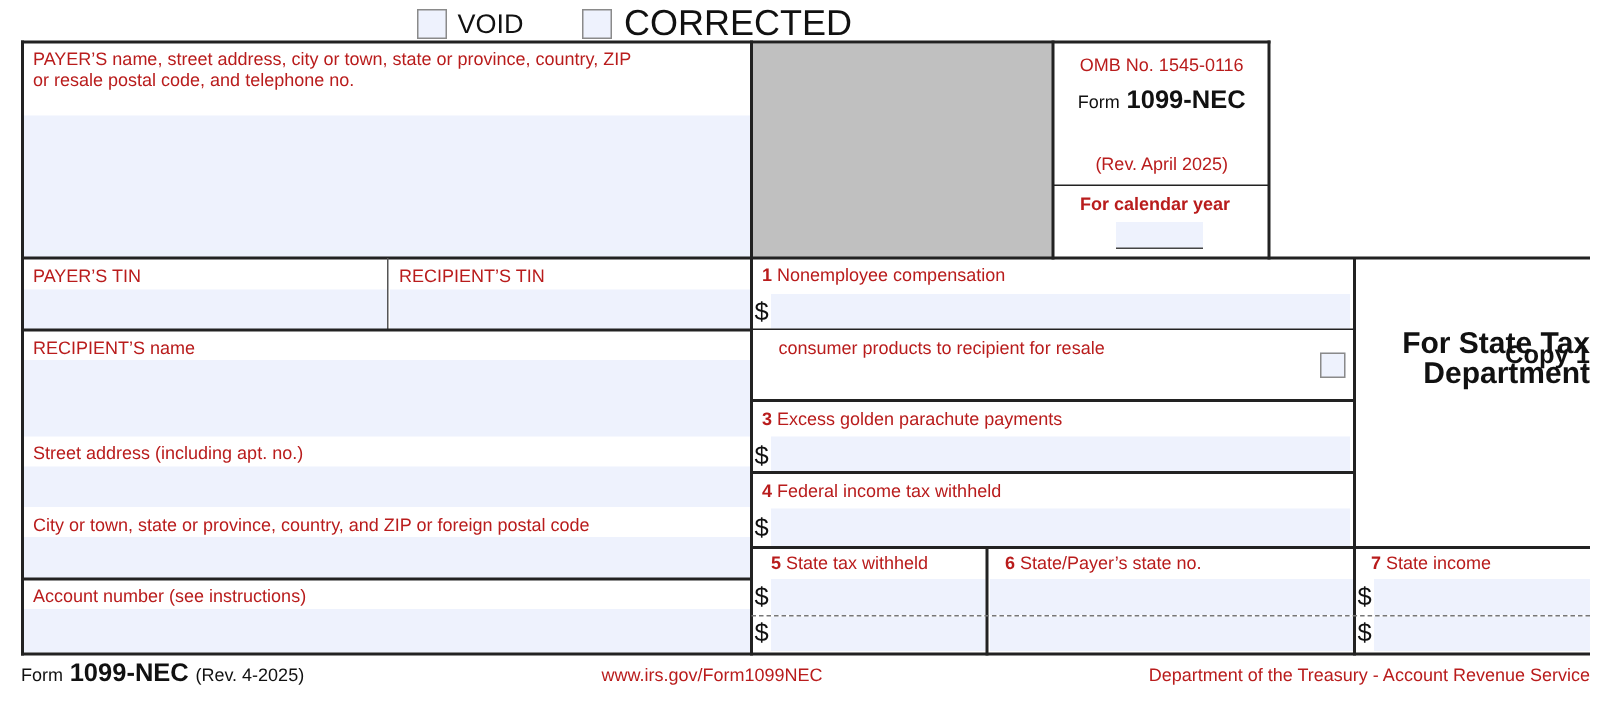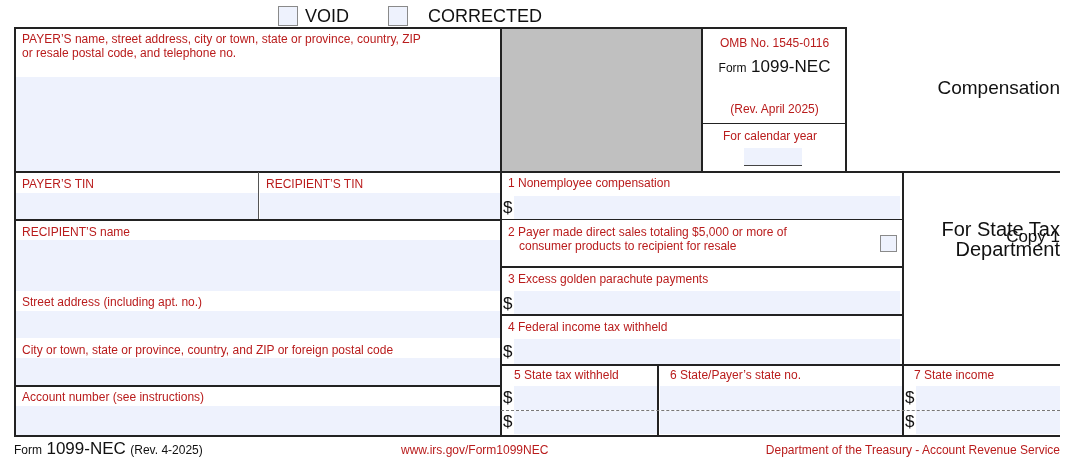--- a/index.html
+++ b/index.html
@@ -7,51 +7,50 @@
   body { font-family: "Liberation Sans", sans-serif; color: #111; position: relative; }
   .abs { position: absolute; }
   .lbl { font-size: 12px; line-height: 14px; color: #b91c1c; }
   .fill { background: #eef2fd; }
   .hline { position: absolute; height: 2px; background: #222; }
   .vline { position: absolute; width: 2px; background: #222; }
   .vthin { position: absolute; width: 1px; background: #555; }
   .dash { position: absolute; height: 0; border-top: 1px dashed #777; }
   .cb { position: absolute; width: 18px; height: 18px; border: 1px solid #8a8a8a; background: #eef2fd; }
   .dollar { position: absolute; font-size: 17px; line-height: 18px; color: #111; }
-  .bold { font-weight: normal; }
+  .bold { font-weight: bold; }
   .right { text-align: right; }
   .center { text-align: center; }
 </style>
 </head>
 <body>
 
 <div class="cb" style="left:278px;top:6px;width:20px;height:20px;"></div>
 <div class="abs" style="left:305px;top:5px;font-size:18px;line-height:22px;">VOID</div>
 <div class="cb" style="left:388px;top:6px;width:20px;height:20px;"></div>
-<div class="abs" style="left:428px;top:5px;font-size:18px;line-height:22px;">CORRECTED</div>
+<div class="abs" style="left:416px;top:5px;font-size:24px;line-height:22px;">CORRECTED</div>
 
 <div class="abs lbl" style="left:22px;top:32px;width:476px;">
   <div>PAYER’S name, street address, city or town, state or province, country, ZIP</div>
   <div>or resale postal code, and telephone no.</div>
 </div>
 <div class="abs fill" style="left:16px;top:77px;width:484px;height:95px;"><span></span></div>
 
 <div class="abs" style="left:501px;top:29px;width:201px;height:143px;background:#c0c0c0;"></div>
 
 <div class="abs lbl center" style="left:703px;top:36px;width:143px;">OMB No. 1545-0116</div>
 <div class="abs center" style="left:703px;top:56px;width:143px;line-height:22px;">
   <span style="font-size:12px;">Form</span>
   <span class="bold" style="font-size:17px;">1099-NEC</span>
 </div>
 <div class="abs lbl center" style="left:703px;top:102px;width:143px;">(Rev. April 2025)</div>
-<div class="abs lbl center" style="left:703px;top:129px;width:134px;">For calendar year</div>
+<div class="abs lbl center" style="left:703px;top:129px;width:134px;font-weight:bold;">For calendar year</div>
 <div class="abs fill" style="left:744px;top:148px;width:58px;height:18px;border-bottom:1px solid #444;"><span></span></div>
 
 <div class="abs bold right" style="left:880px;top:76px;width:180px;font-size:19px;line-height:24px;">
-  <div>Compensation</div>
 </div>
 
 <div class="abs lbl" style="left:22px;top:177px;">PAYER’S TIN</div>
 <div class="abs fill" style="left:16px;top:193px;width:242px;height:27px;"><span></span></div>
 <div class="abs lbl" style="left:266px;top:177px;">RECIPIENT’S TIN</div>
 <div class="abs fill" style="left:260px;top:193px;width:240px;height:27px;"><span></span></div>
 
 <div class="abs lbl" style="left:22px;top:225px;">RECIPIENT’S name</div>
 <div class="abs fill" style="left:16px;top:240px;width:484px;height:51px;"><span></span></div>
 <div class="abs lbl" style="left:22px;top:295px;">Street address (including apt. no.)</div>
@@ -62,21 +61,20 @@
 <div class="abs fill" style="left:16px;top:406px;width:484px;height:29px;"><span></span></div>
 
 <div class="abs lbl" style="left:508px;top:176px;">
   <span class="bold">1</span>
   <span>Nonemployee compensation</span>
 </div>
 <div class="dollar" style="left:503px;top:199px;">$</div>
 <div class="abs fill" style="left:514px;top:196px;width:386px;height:23px;"><span></span></div>
 
 <div class="abs lbl" style="left:508px;top:225px;width:360px;">
-  <div><span class="bold">2</span> <span>Payer made direct sales totaling $5,000 or more of</span></div>
   <div style="padding-left:11px;">consumer products to recipient for resale</div>
 </div>
 <div class="cb" style="left:880px;top:235px;width:17px;height:17px;"></div>
 
 <div class="abs lbl" style="left:508px;top:272px;">
   <span class="bold">3</span>
   <span>Excess golden parachute payments</span>
 </div>
 <div class="dollar" style="left:503px;top:295px;">$</div>
 <div class="abs fill" style="left:514px;top:291px;width:386px;height:23px;"><span></span></div>

